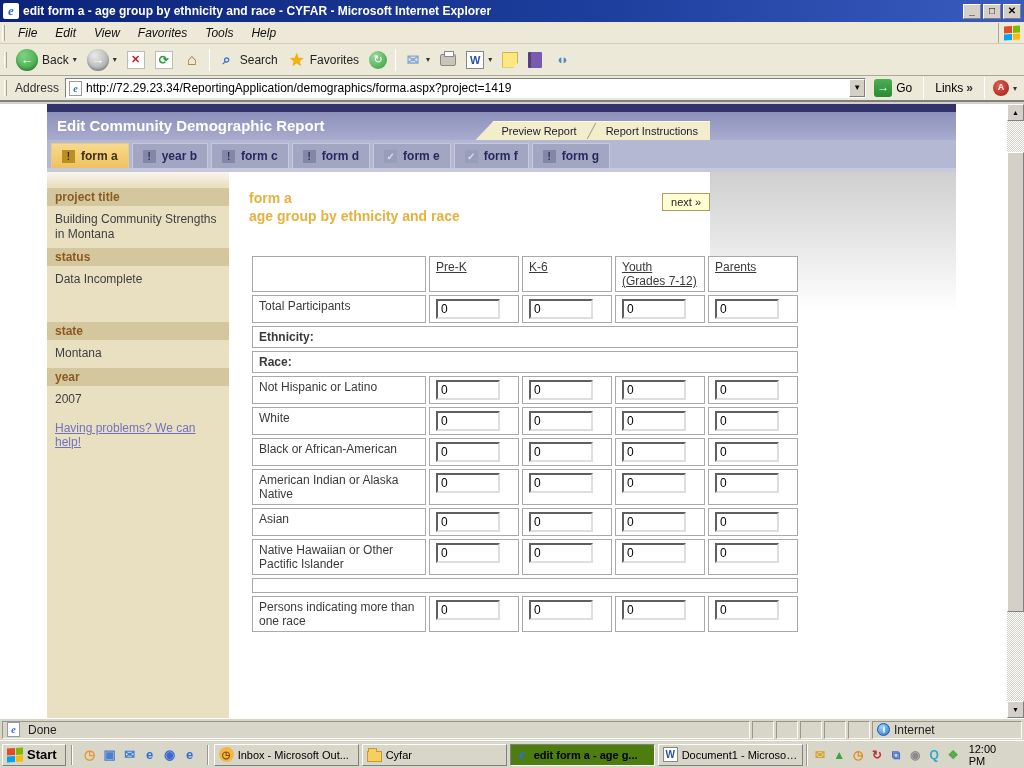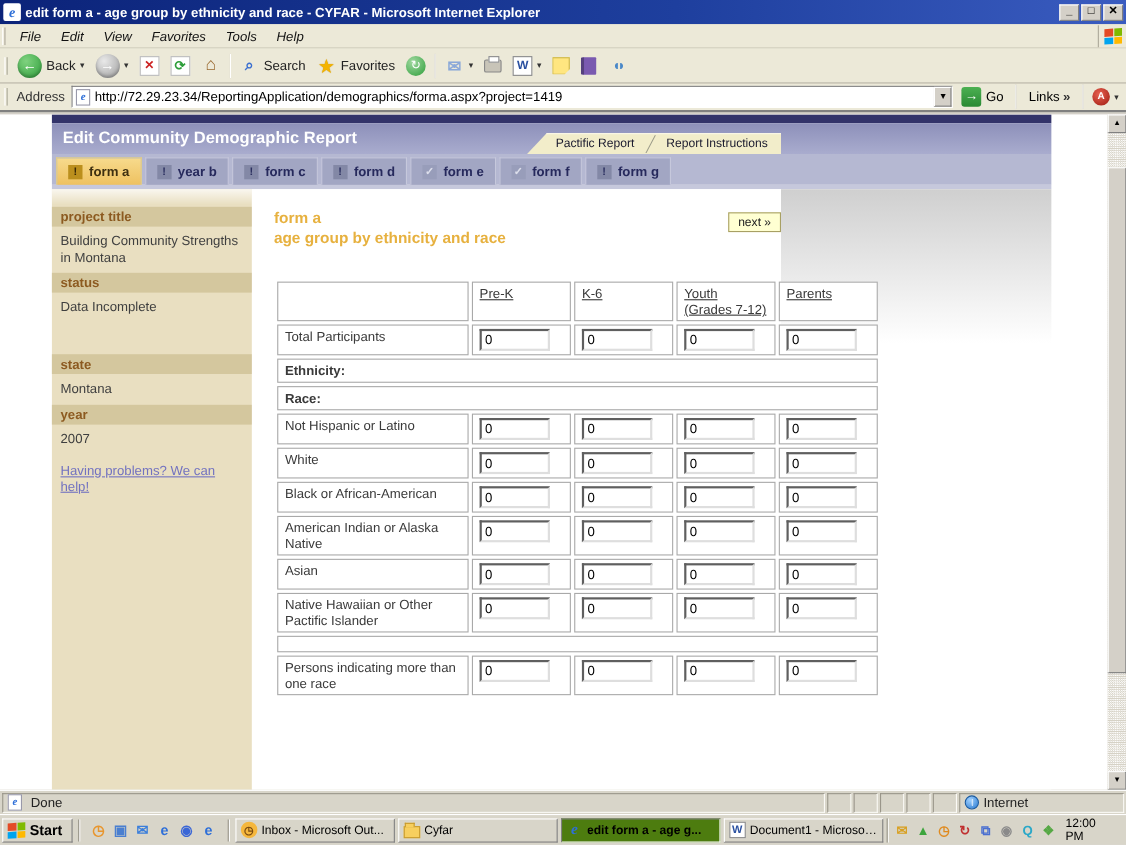--- a/index.html
+++ b/index.html
@@ -307,21 +307,21 @@
     <span class="drop"></span>
   </span>
 </div>
 
 <div id="content">
   <div id="page">
     <div class="hdr-stripe"></div>
     <div class="hdr-band">
       <div class="hdr-title">Edit Community Demographic Report</div>
       <div class="ribbon">
-        <span>Pactific Report</span>
+        <span>Preview Report</span>
         <span class="slash"></span>
         <span>Report Instructions</span>
       </div>
     </div>
     <div class="tabstrip">
         <div class="tab active">
           <span class="tab-icon">!</span>
           <span class="tab-label">form a</span>
         </div>
         <div class="tab">

